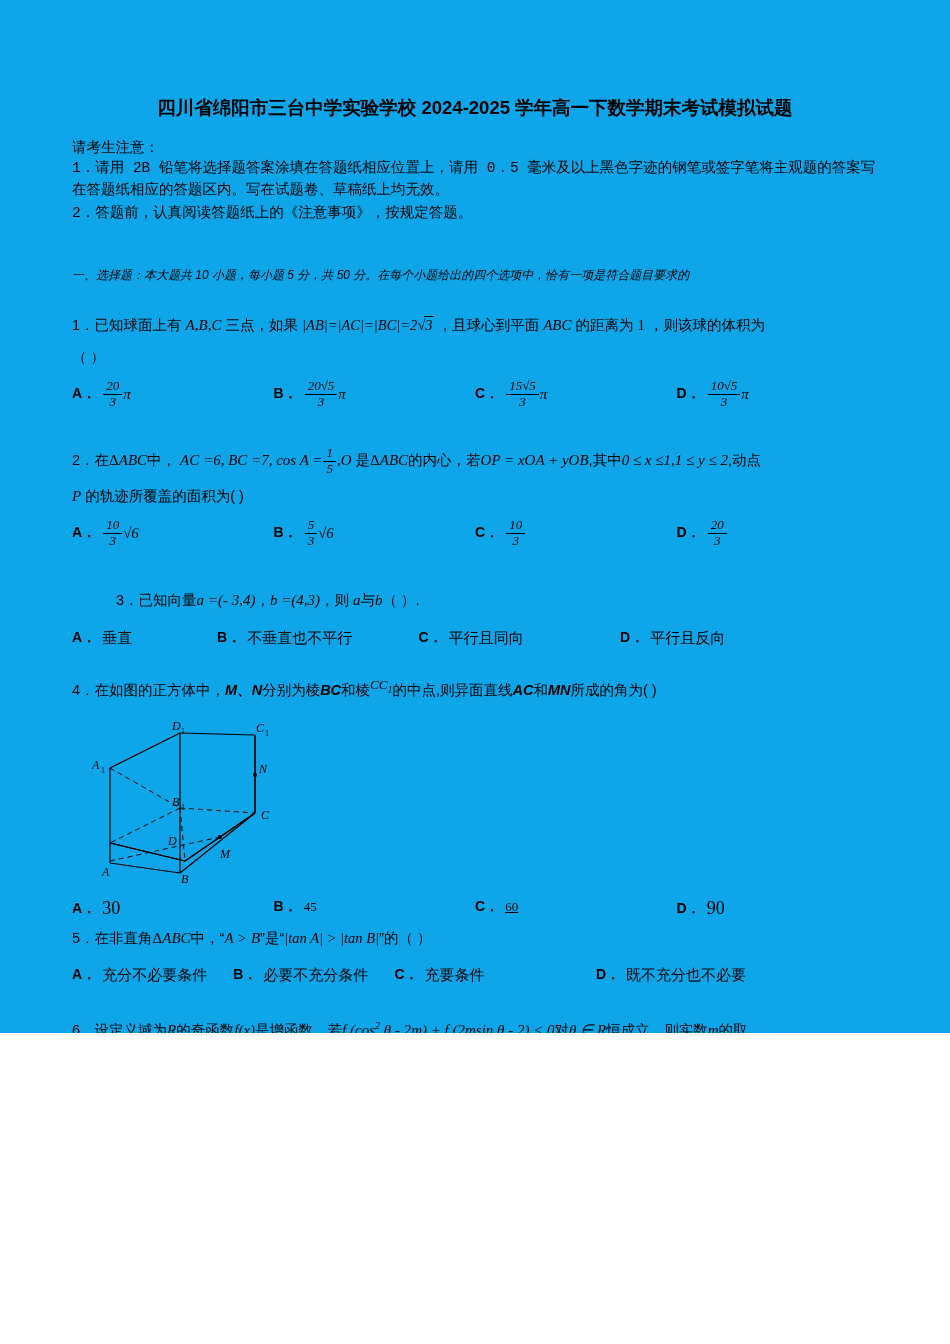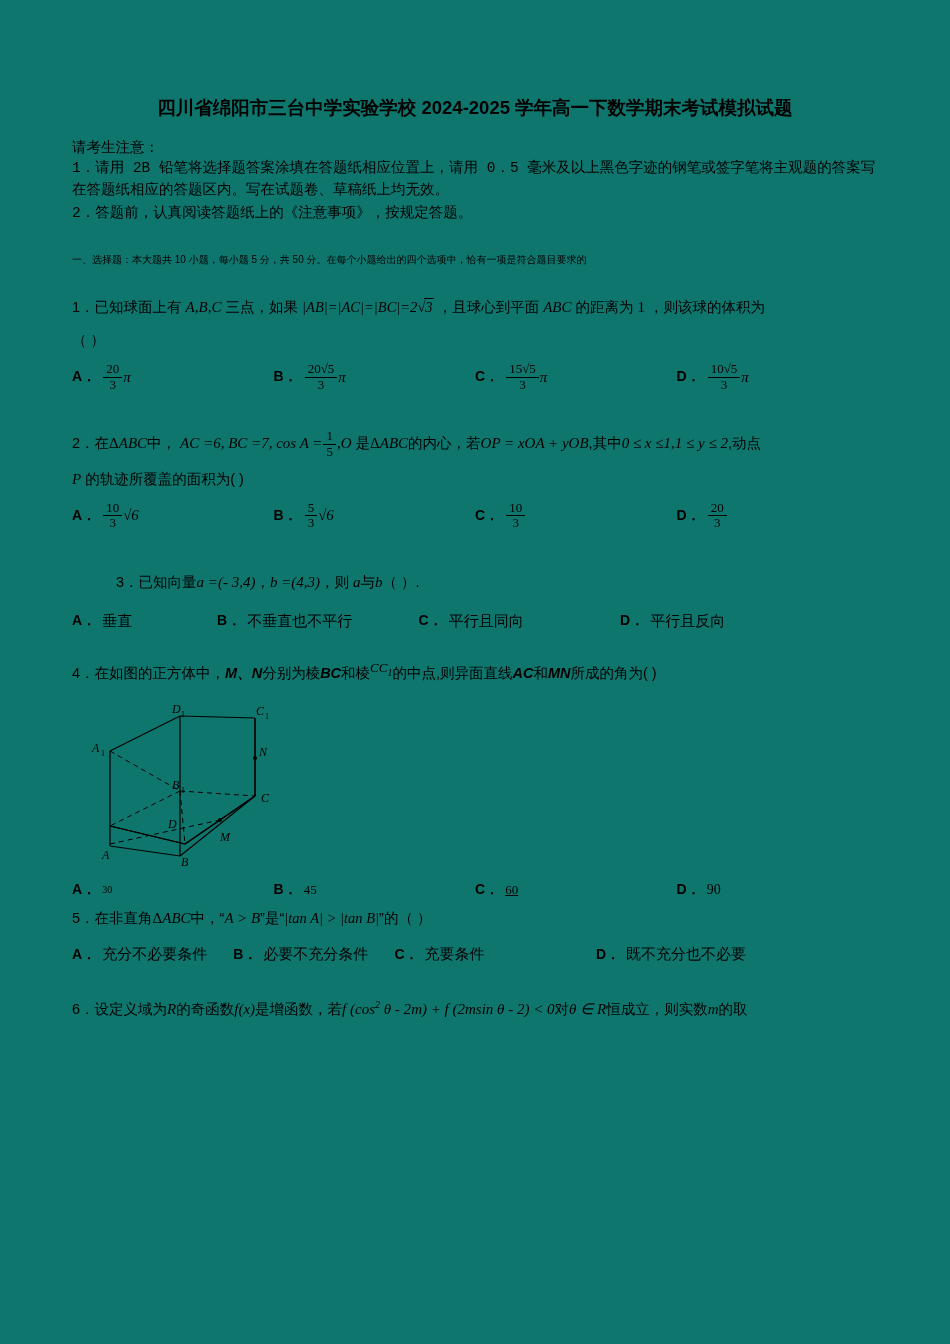--- a/index.html
+++ b/index.html
@@ -7,23 +7,23 @@
     padding: 0;
     background: #ffffff;
   }
   body {
     font-family: "Liberation Serif", "DejaVu Serif", serif;
     color: #000000;
   }
   .page {
     position: relative;
     width: 950px;
-    height: 1344px;
+    height: 1033px;
     margin: 0 auto;
-    background: #0f766e;
+    background: #0ea5e9;
     overflow: hidden;
     box-sizing: border-box;
     padding: 0 72px;
   }
   .doc-title {
     margin-top: 95px;
     font-size: 18.5px;
     font-weight: bold;
     text-align: center;
     letter-spacing: 0px;
@@ -34,24 +34,25 @@
     margin-top: 18px;
     font-size: 14.5px;
     font-family: Liberation Mono, monospace;
   }
   .notice-line {
     font-size: 14.5px;
     line-height: 1.55;
     font-family: Liberation Mono, monospace;
   }
   .section-head {
-    margin-top: 28px;
-    font-size: 10px;
+    margin-top: 42px;
+    font-size: 12px;
     line-height: 1.6;
     font-family: "Liberation Sans", sans-serif;
+    font-style: italic;
   }
   .q {
     margin-top: 26px;
     font-size: 14.5px;
     line-height: 1.75;
     font-family: "Liberation Sans", sans-serif;
   }
   .q-num {
     display: inline-block;
     min-width: 22px;
@@ -74,20 +75,21 @@
     vertical-align: super;
   }
   
   .frac {
     display: inline-block;
     vertical-align: middle;
     text-align: center;
     font-size: 13px;
     line-height: 1.15;
     font-family: "Liberation Serif", serif;
+    font-style: italic;
     margin: 0 1px;
   }
   .frac .num {
     display: block;
     border-bottom: 1px solid #000;
     padding: 0 3px;
   }
   .frac .den {
     display: block;
     padding: 0 3px;
@@ -313,33 +315,33 @@
       <line x1="100" y1="95" x2="100" y2="160" stroke="#000" stroke-width="1.2"></line>
       <line x1="30" y1="150" x2="100" y2="160" stroke="#000" stroke-width="1.2"></line>
       <line x1="100" y1="160" x2="175" y2="100" stroke="#000" stroke-width="1.2"></line>
       <line x1="175" y1="22" x2="175" y2="100" stroke="#000" stroke-width="1.2"></line>
     </svg>
   </div>
 
   <div class="options-row" style="margin-top:6px;">
     <div class="opt w4">
       <span class="opt-label">A．</span>
-      <span class="mathr" style="vertical-align:super;font-size:10px;">30</span>
+      <span class="mathr" style="vertical-align:super;font-size:18px;">30</span>
     </div>
     <div class="opt w4">
       <span class="opt-label">B．</span>
       <span class="mathr" style="vertical-align:super;font-size:13px;">45</span>
     </div>
     <div class="opt w4">
       <span class="opt-label">C．</span>
       <span class="mathr" style="vertical-align:super;font-size:13px;text-decoration:underline;">60</span>
     </div>
     <div class="opt w4">
       <span class="opt-label">D．</span>
-      <span class="mathr" style="vertical-align:super;font-size:14px;">90</span>
+      <span class="mathr" style="vertical-align:super;font-size:18px;">90</span>
     </div>
   </div>
 
   <div class="q" style="margin-top:6px;">
     <span class="q-num">5．</span><span>在非直角</span><span class="mathr">Δ<i>ABC</i></span><span>中，“</span><span class="mathi">A &gt; B</span><span>”是“</span><span class="abs">|tan <i>A</i>| &gt; |tan <i>B</i>|</span><span>”的（  ）</span>
   </div>
 
   <div class="options-row" style="margin-top:14px;">
     <div class="opt" style="width:20%;">
       <span class="opt-label">A．</span>

